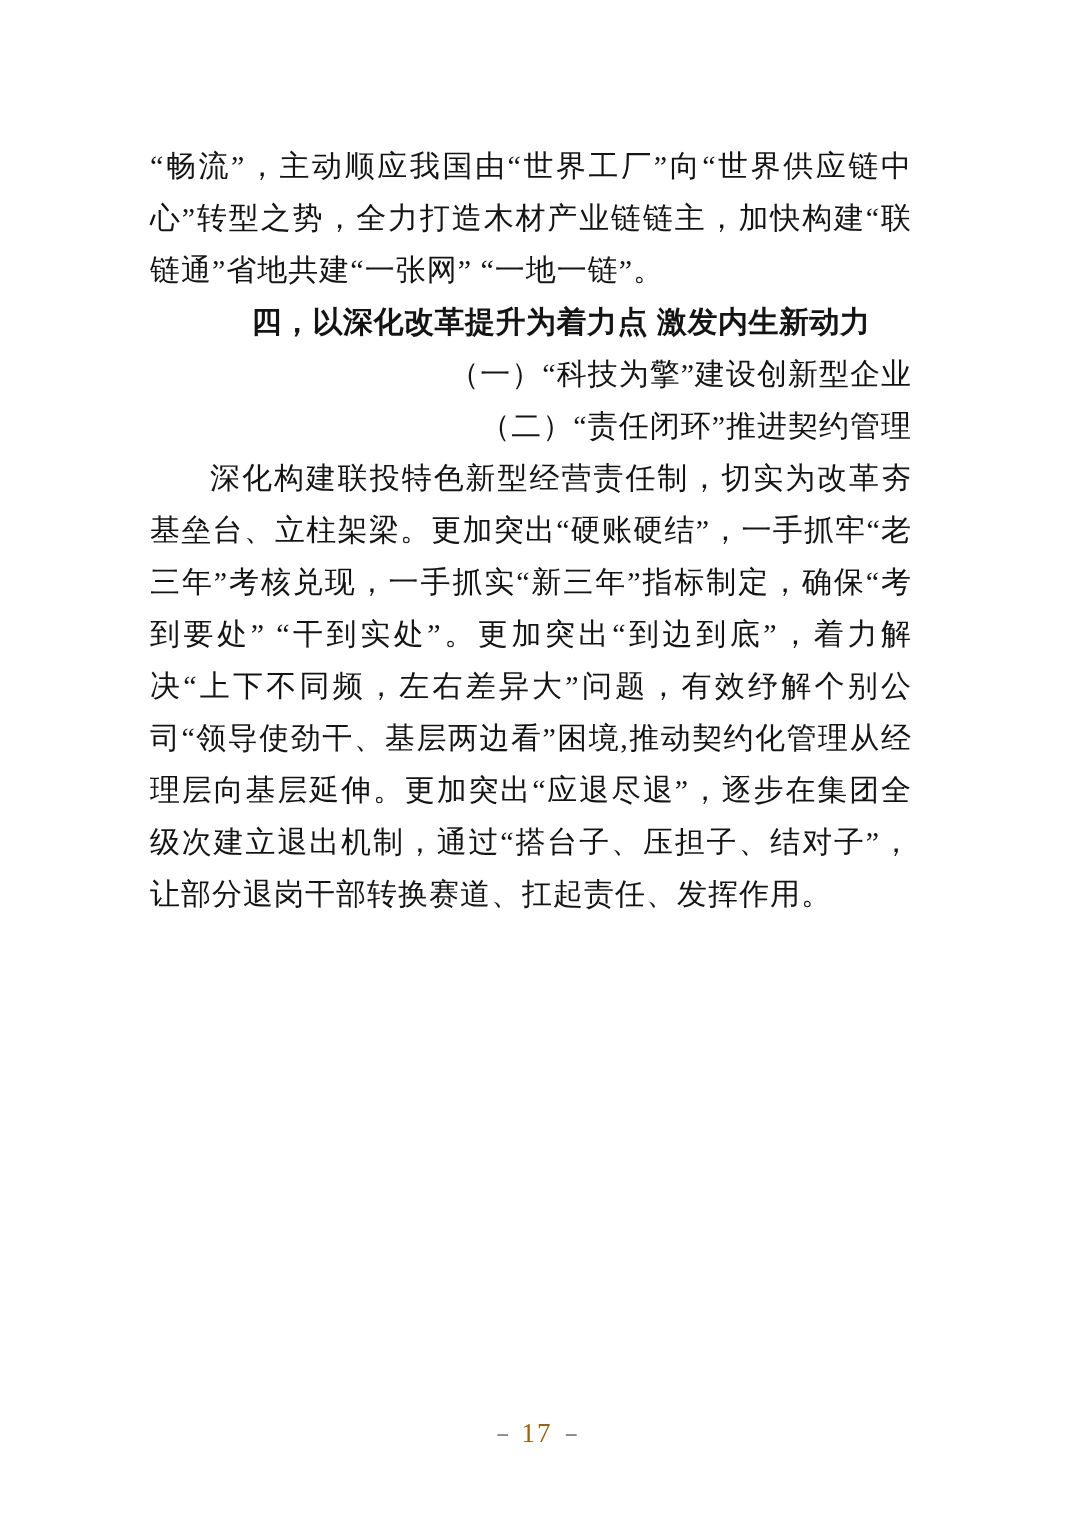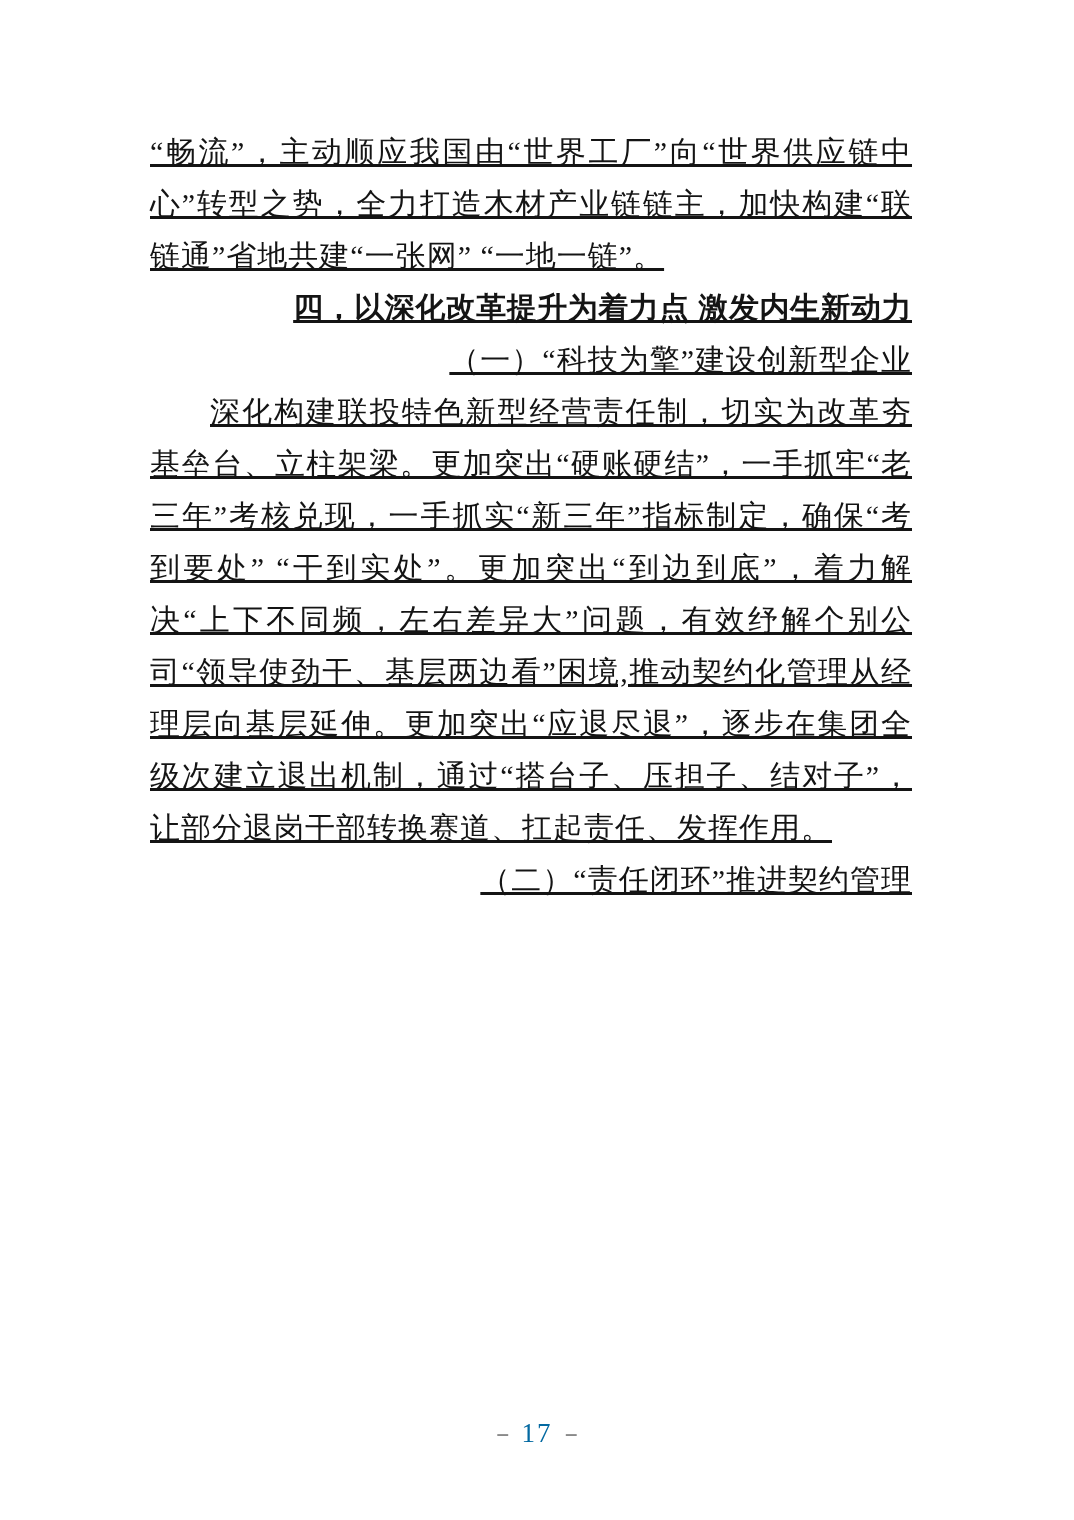--- a/index.html
+++ b/index.html
@@ -12,40 +12,39 @@
     width: 1074px;
     height: 1520px;
     background: #ffffff;
     overflow: hidden;
     font-family: "Liberation Serif", "DejaVu Serif", serif;
     color: #141414;
   }
   .content {
     position: absolute;
     left: 150px;
-    top: 126px;
+    top: 140px;
     width: 762px;
-    text-decoration: underline;
   }
   .para {
     margin: 0;
     font-size: 30px;
     line-height: 52px;
     letter-spacing: 1px;
     text-align: justify;
     text-justify: inter-character;
   }
   .indent {
     text-indent: 2em;
   }
   .heading-1 {
     font-family: "Liberation Sans", "DejaVu Sans", sans-serif;
     font-weight: 700;
     letter-spacing: 0.5px;
-    text-align: right;
+    text-align: center;
   }
   .heading-2 {
     font-weight: 400;
     text-align: right;
   }
   .footer {
     position: absolute;
     left: 0;
     right: 0;
     bottom: 72px;
@@ -53,32 +52,32 @@
     font-size: 27px;
     line-height: 30px;
     color: #1a1a1a;
   }
   .footer .dash {
     color: #8a8a8a;
     margin: 0 12px;
     font-family: "DejaVu Sans", sans-serif;
   }
   .footer .num {
-    color: #0369a1;
+    color: #a16207;
     letter-spacing: 2px;
   }
 </style>
 </head>
 <body>
 
 <div class="page">
   <div class="content">
     <p class="para">“畅流”，主动顺应我国由“世界工厂”向“世界供应链中心”转型之势，全力打造木材产业链链主，加快构建“联链通”省地共建“一张网” “一地一链”。</p>
     <p class="para indent heading-1">四，以深化改革提升为着力点 激发内生新动力</p>
     <p class="para indent heading-2">（一）“科技为擎”建设创新型企业</p>
+    <p class="para indent heading-2">（二）“责任闭环”推进契约管理</p>
     <p class="para indent">深化构建联投特色新型经营责任制，切实为改革夯基垒台、立柱架梁。更加突出“硬账硬结”，一手抓牢“老三年”考核兑现，一手抓实“新三年”指标制定，确保“考到要处” “干到实处”。更加突出“到边到底”，着力解决“上下不同频，左右差异大”问题，有效纾解个别公司“领导使劲干、基层两边看”困境,推动契约化管理从经理层向基层延伸。更加突出“应退尽退”，逐步在集团全级次建立退出机制，通过“搭台子、压担子、结对子”，让部分退岗干部转换赛道、扛起责任、发挥作用。</p>
-    <p class="para indent heading-2">（二）“责任闭环”推进契约管理</p>
   </div>
 
   <div class="footer">
     <span class="dash">–</span><span class="num">17</span><span class="dash">–</span>
   </div>
 </div>
 
 </body></html>

